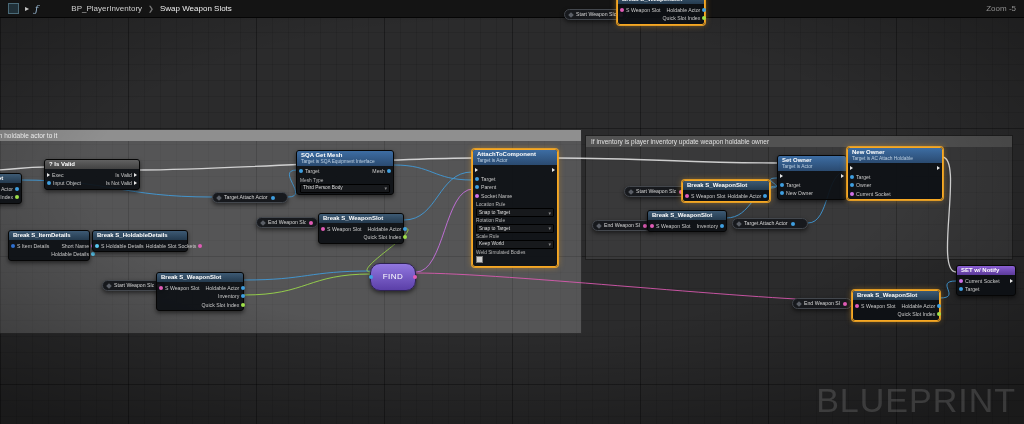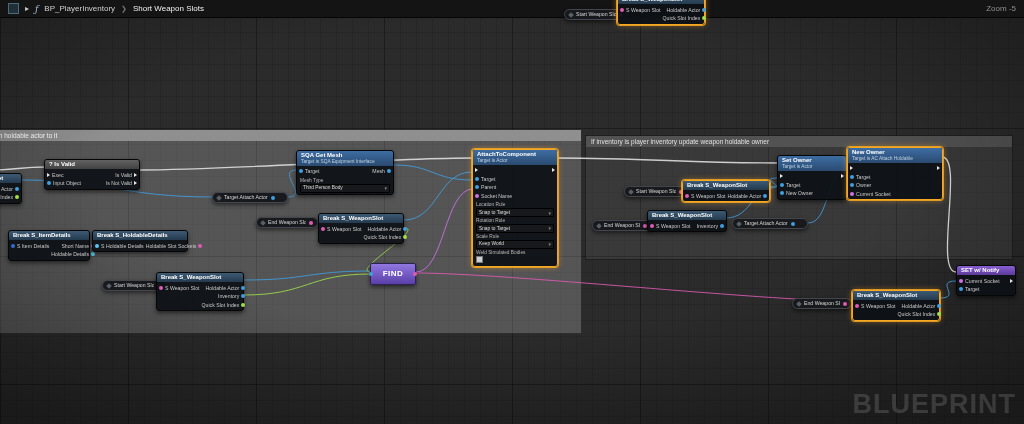--- a/index.html
+++ b/index.html
@@ -17,21 +17,21 @@
   #comments{position:absolute;inset:0;z-index:10;}
   #nodes{position:absolute;inset:0;z-index:30;}
 
   
   .topbar{position:absolute;top:0;left:0;right:0;height:17px;background:#141414;
     border-bottom:1px solid #050505;display:flex;align-items:center;gap:6px;padding:0 8px;
     z-index:25;font-size:8px;color:#b5b5b5;}
   .tb-sq{width:9px;height:9px;background:#203038;border:1px solid #4a6a78;flex:0 0 auto;}
   .tb-arrow{color:#c8c8c8;font-size:8px;}
   .tb-fn{font-style:italic;font-family:"DejaVu Serif",serif;color:#9fc0dd;font-size:9px;}
-  .crumb-root{color:#cfcfcf;}
+  .crumb-root{color:#cfcfcf;margin-left:27px;}
   .crumb-sep{color:#777;font-size:7px;}
   .crumb-cur{color:#efefef;}
   .zoom{margin-left:auto;color:#909090;}
 
   
   .comment{position:absolute;border:1px solid rgba(0,0,0,.45);}
   .comment.light{background:rgba(255,255,255,.20);}
   .comment.dark{background:rgba(255,255,255,.07);}
   .comment-title{height:11px;display:flex;align-items:center;padding:0 5px;font-size:6.5px;
     white-space:nowrap;overflow:hidden;}
@@ -73,27 +73,27 @@
   .checkbox-row{margin:1px 3px 3px;}
   .checkbox-label{font-size:4.8px;color:#b9b9b9;}
   .checkbox-box{width:5px;height:5px;border:1px solid #777;background:#222;margin-top:1px;}
   .checkbox-box.checked{background:#cfcfcf;}
 
   .node.pill{display:flex;align-items:center;gap:3px;padding:1px 4px;border-radius:7px;
     background:#17191d;border:1px solid #43474d;font-size:5.2px;color:#d6d6d6;height:11px;}
   .pill-diamond{width:4px;height:4px;background:#5a5e66;transform:rotate(45deg);flex:0 0 auto;}
   .pill-label{white-space:nowrap;overflow:hidden;}
 
-  .node.find{display:flex;align-items:center;justify-content:center;height:22px;
+  .node.find{display:flex;align-items:center;justify-content:center;height:28px;
     background:linear-gradient(180deg,#9177e0,#5b3fa8);border:1px solid #2e2253;color:#fff;
-    font-weight:bold;font-size:8px;letter-spacing:.5px;border-radius:2px;}
+    font-weight:normal;font-size:8px;letter-spacing:.5px;border-radius:10px;}
   .find-pin-left{position:absolute;left:-2px;top:50%;margin-top:-2px;}
   .find-pin-right{position:absolute;right:-2px;top:50%;margin-top:-2px;}
 
-  .watermark{position:absolute;right:8px;bottom:4px;font-size:27px;font-weight:bold;
+  .watermark{position:absolute;right:8px;bottom:4px;font-size:34px;font-weight:normal;
     letter-spacing:1px;color:rgba(255,255,255,.14);z-index:40;}
 </style>
 </head>
 <body>
 
 <div class="canvas">
   <div id="comments">
       <div class="comment light" style="left: -22px; top: 129px; width: 602px; height: 203px;">
         <div class="comment-title">Attach holdable actor to it</div>
       </div>
@@ -517,15 +517,15 @@
     </div>
   <div class="watermark">BLUEPRINT</div>
 </div>
 
 <div class="topbar">
   <span class="tb-sq"></span>
   <span class="tb-arrow">▸</span>
   <span class="tb-fn">ƒ</span>
   <span class="crumb-root">BP_PlayerInventory</span>
   <span class="crumb-sep">❯</span>
-  <span class="crumb-cur">Short Weapon Slots</span>
+  <span class="crumb-cur">Swap Weapon Slots</span>
   <span class="zoom">Zoom -5</span>
 </div>
 
 </body></html>

